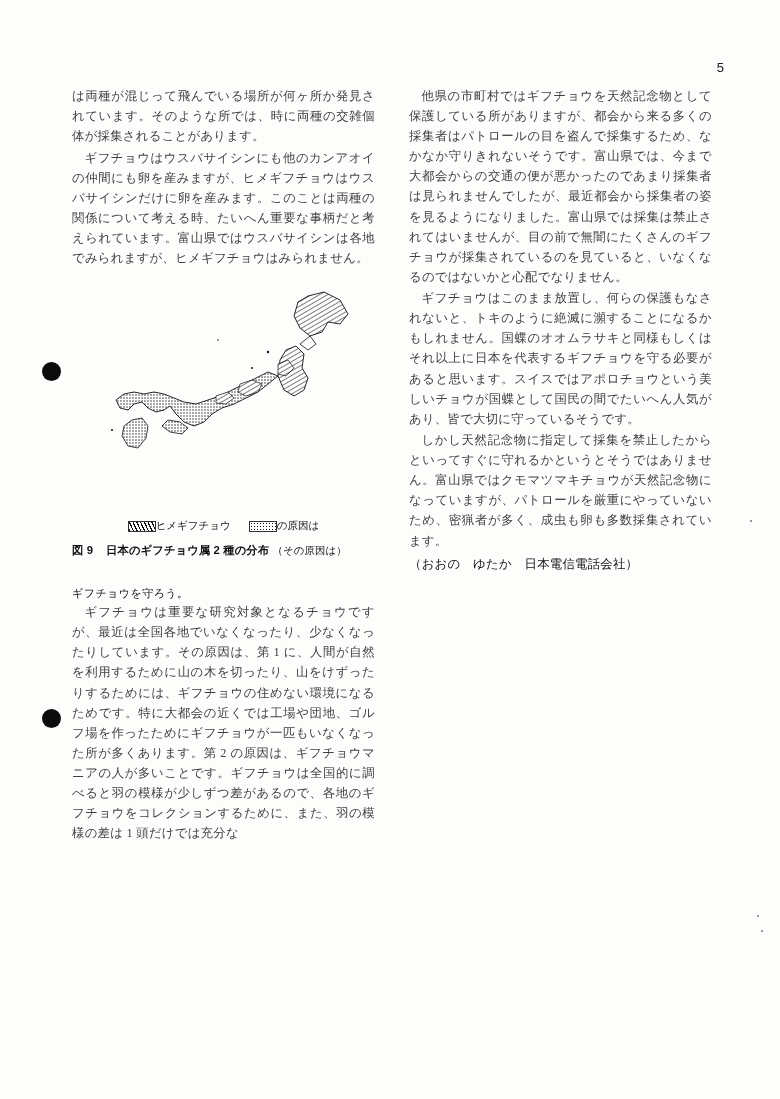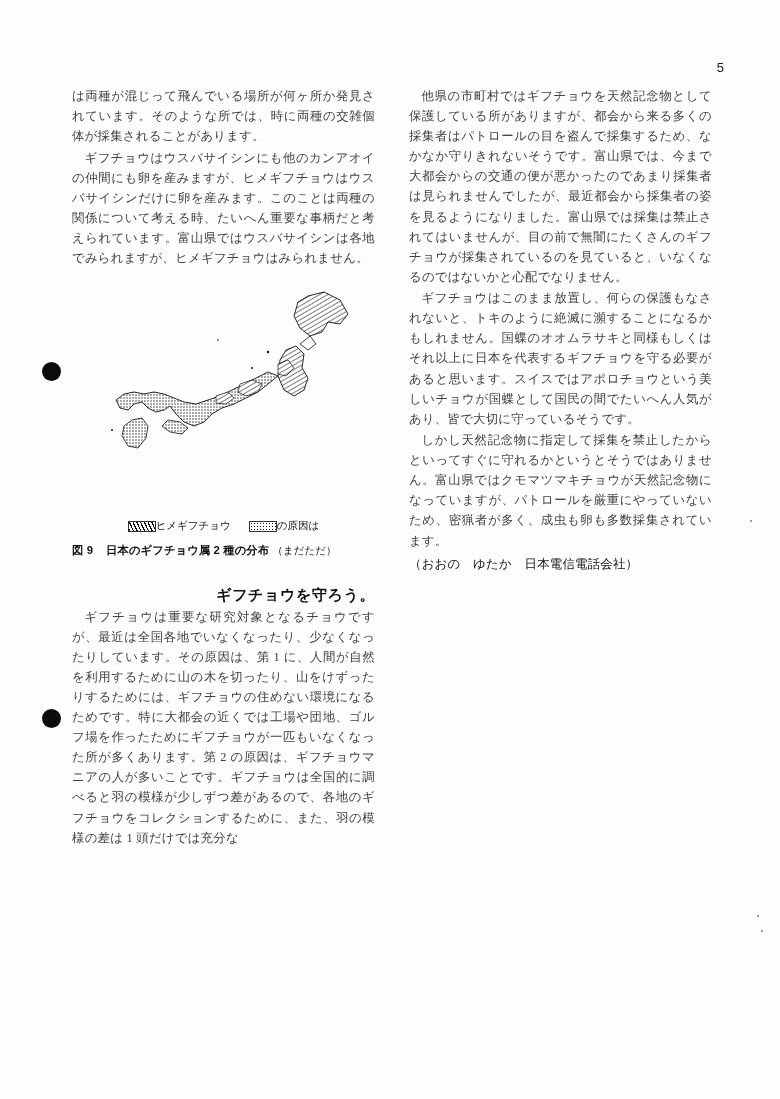--- a/index.html
+++ b/index.html
@@ -51,23 +51,23 @@
   }
   p.noindent { text-indent: 0; }
   p.tight { margin-bottom: 0; }
   .sign {
     font-size: 12.4px;
     line-height: 1.62;
     margin-top: 0.3em;
     letter-spacing: 0.02em;
   }
   .section-head {
-    font-size: 15px;
-    font-weight: bold;
-    text-align: right;
+    font-size: 11px;
+    font-weight: normal;
+    text-align: left;
     margin: 0.35em 0 0.1em 0;
     letter-spacing: 0.04em;
   }
   
   .figure {
     position: relative;
     margin: 12px 0 6px 0;
     height: 300px;
   }
   .map-wrap {
@@ -193,21 +193,21 @@
           <span class="legend-item">
             <span class="swatch-dots"></span>
             <span>の原因は</span>
           </span>
         </div>
 
         <div class="fig-caption">
           <span>図 9</span>
           &nbsp;&nbsp;
           <span>日本のギフチョウ属 2 種の分布</span>
-          <span class="credit">（まだただ）</span>
+          <span class="credit">（その原因は）</span>
         </div>
       </div>
 
 
       <div class="section-head">ギフチョウを守ろう。</div>
 
       <p class="para">ギフチョウは重要な研究対象となるチョウですが、最近は全国各地でいなくなったり、少なくなったりしています。その原因は、第 1 に、人間が自然を利用するために山の木を切ったり、山をけずったりするためには、ギフチョウの住めない環境になるためです。特に大都会の近くでは工場や団地、ゴルフ場を作ったためにギフチョウが一匹もいなくなった所が多くあります。第 2 の原因は、ギフチョウマニアの人が多いことです。ギフチョウは全国的に調べると羽の模様が少しずつ差があるので、各地のギフチョウをコレクションするために、また、羽の模様の差は 1 頭だけでは充分な</p>
     </div>
 
     <div class="col">

